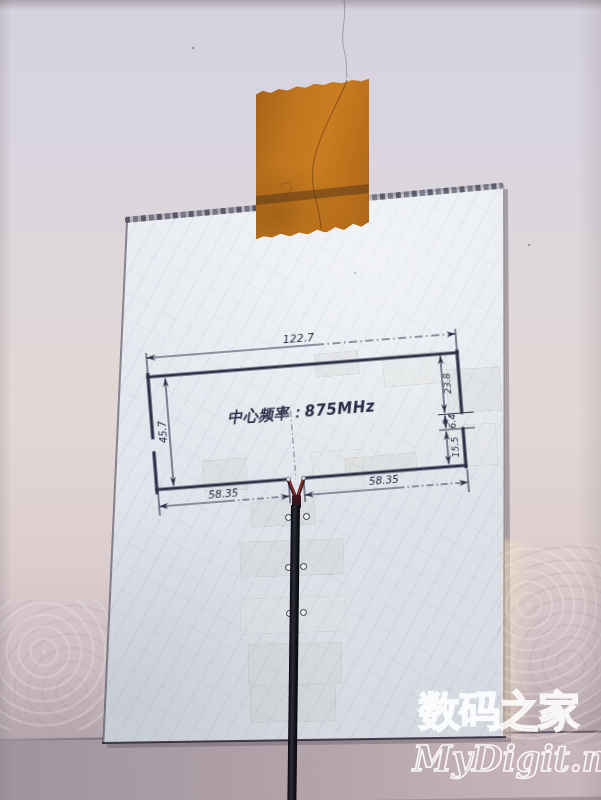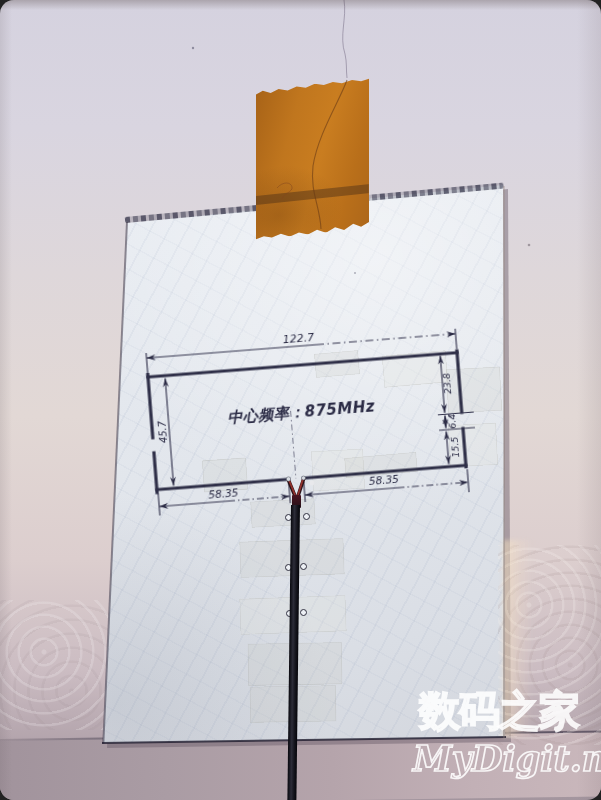--- a/index.html
+++ b/index.html
@@ -1,17 +1,17 @@
 <!DOCTYPE html>
 <html><head>
 <meta charset="utf-8">
 <style>
   html,body{margin:0;padding:0;background:#222;}
   #scene{position:relative;width:601px;height:800px;overflow:hidden;
-         font-family:"DejaVu Sans","Liberation Sans",sans-serif;border-radius:14px;}
+         font-family:"DejaVu Sans","Liberation Sans",sans-serif;}
   #scene *{box-sizing:border-box;}
 
   
   .wall{position:absolute;inset:0;
     background:linear-gradient(180deg,
       #d5d2df 0%,#d9d5e0 16%,#ded7da 34%,#e2d8d5 52%,
       #dccece 70%,#cbbcc2 84%,#b2a3ab 93%,#a3959e 100%);}
   .wall-band{position:absolute;left:-6px;top:739px;width:614px;height:66px;
     transform:rotate(-0.8deg);transform-origin:0 0;
     background:linear-gradient(90deg,#a1939c 0%,#aa9ca4 28%,#b5a4ab 55%,#c2b0b6 78%,#cab8bc 100%);}

